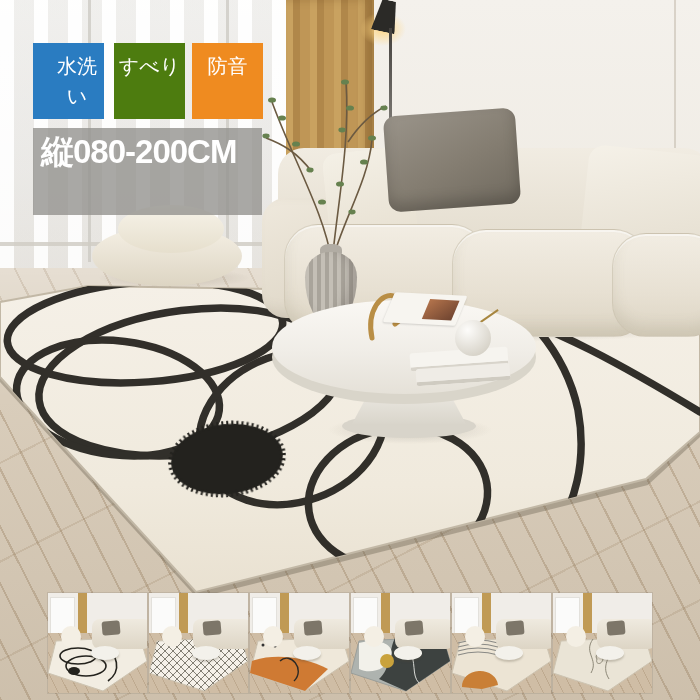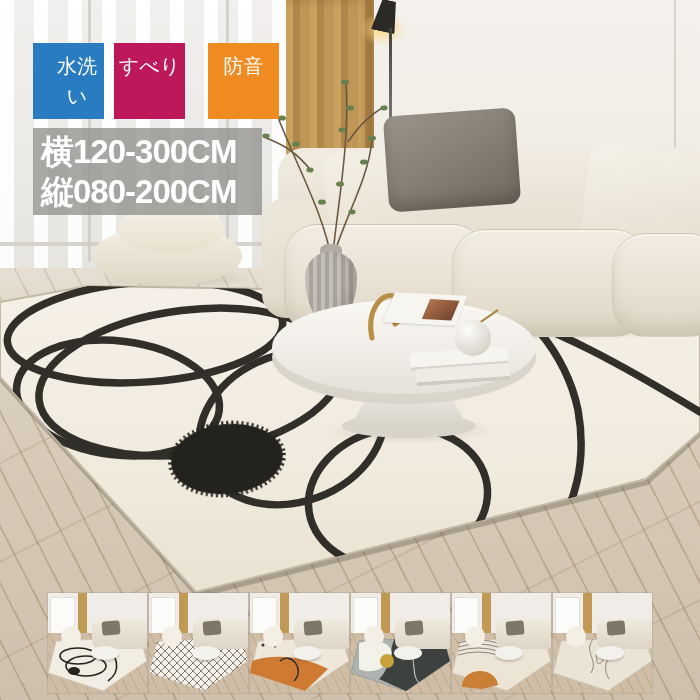--- a/index.html
+++ b/index.html
@@ -93,21 +93,21 @@
       background:#f6f4ef;border-bottom:4px solid #d8d4cb;}
   .book2{left:416px;top:366px;width:94px;height:17px;border-radius:3px;transform:rotate(-4deg);
       background:#efece6;border-bottom:4px solid #cfcbc1;}
   .sphere{left:455px;top:320px;width:36px;height:36px;border-radius:50%;
       background:radial-gradient(circle at 35% 28%,#fdfcfa,#d8d4ca 75%,#c7c2b6);}
   .sphere-pin{left:484px;top:303px;width:2px;height:32px;background:#a7863f;transform:rotate(55deg);}
 
   
   .badge{top:43px;width:71px;height:76px;color:#fff;text-align:center;
       font-size:20px;line-height:30px;padding-top:8px;font-weight:500;}
-  .badge-1{left:33px;padding-left:17px;} .badge-2{left:114px;} .badge-3{left:208px;}
+  .badge-1{left:33px;padding-left:17px;} .badge-2{left:114px;} .badge-3{left:192px;}
   .size-label{left:33px;top:128px;width:229px;height:87px;color:#fff;
       background:rgba(148,146,142,.8);font-weight:bold;font-size:33px;line-height:40px;
       padding:4px 0 0 8px;letter-spacing:-1px;white-space:nowrap;}
 
   
   .thumbs{left:48px;top:593px;width:606px;height:100px;display:flex;gap:2px;position:absolute;}
   .thumb{position:relative;width:99px;height:100px;overflow:hidden;flex:0 0 99px;
       box-shadow:0 0 0 1px rgba(0,0,0,.08);}
   .thumb *{position:absolute;}
   .t-wall{left:0;top:0;width:100%;height:42%;background:#f0ede8;}
@@ -229,29 +229,28 @@
     </div>
     <div class="book1"></div>
     <div class="book2"></div>
     <div class="sphere-pin"></div>
     <div class="sphere"></div>
   </div>
 
   <div class="badge badge-1" style="background: rgb(42, 124, 193);">
     <div style="position:static">水洗い</div>
   </div>
-  <div class="badge badge-2" style="background: #be185d;">
+  <div class="badge badge-2" style="background: #4d7c0f;">
     <div style="position:static">すべり</div>
   </div>
   <div class="badge badge-3" style="background: rgb(239, 139, 32);">
     <div style="position:static">防音</div>
   </div>
 
   <div class="size-label">
-    <div style="position:static">横120-300CM</div>
     <div style="position:static">縦080-200CM</div>
   </div>
 
   <div class="thumbs">
     <div class="thumb">
       <div class="t-wall"></div>
       <div class="t-window"></div>
       <div class="t-curtain"></div>
       <div class="t-floor"></div>
       <svg class="t-rug" viewBox="0 0 99 62" preserveAspectRatio="none">

